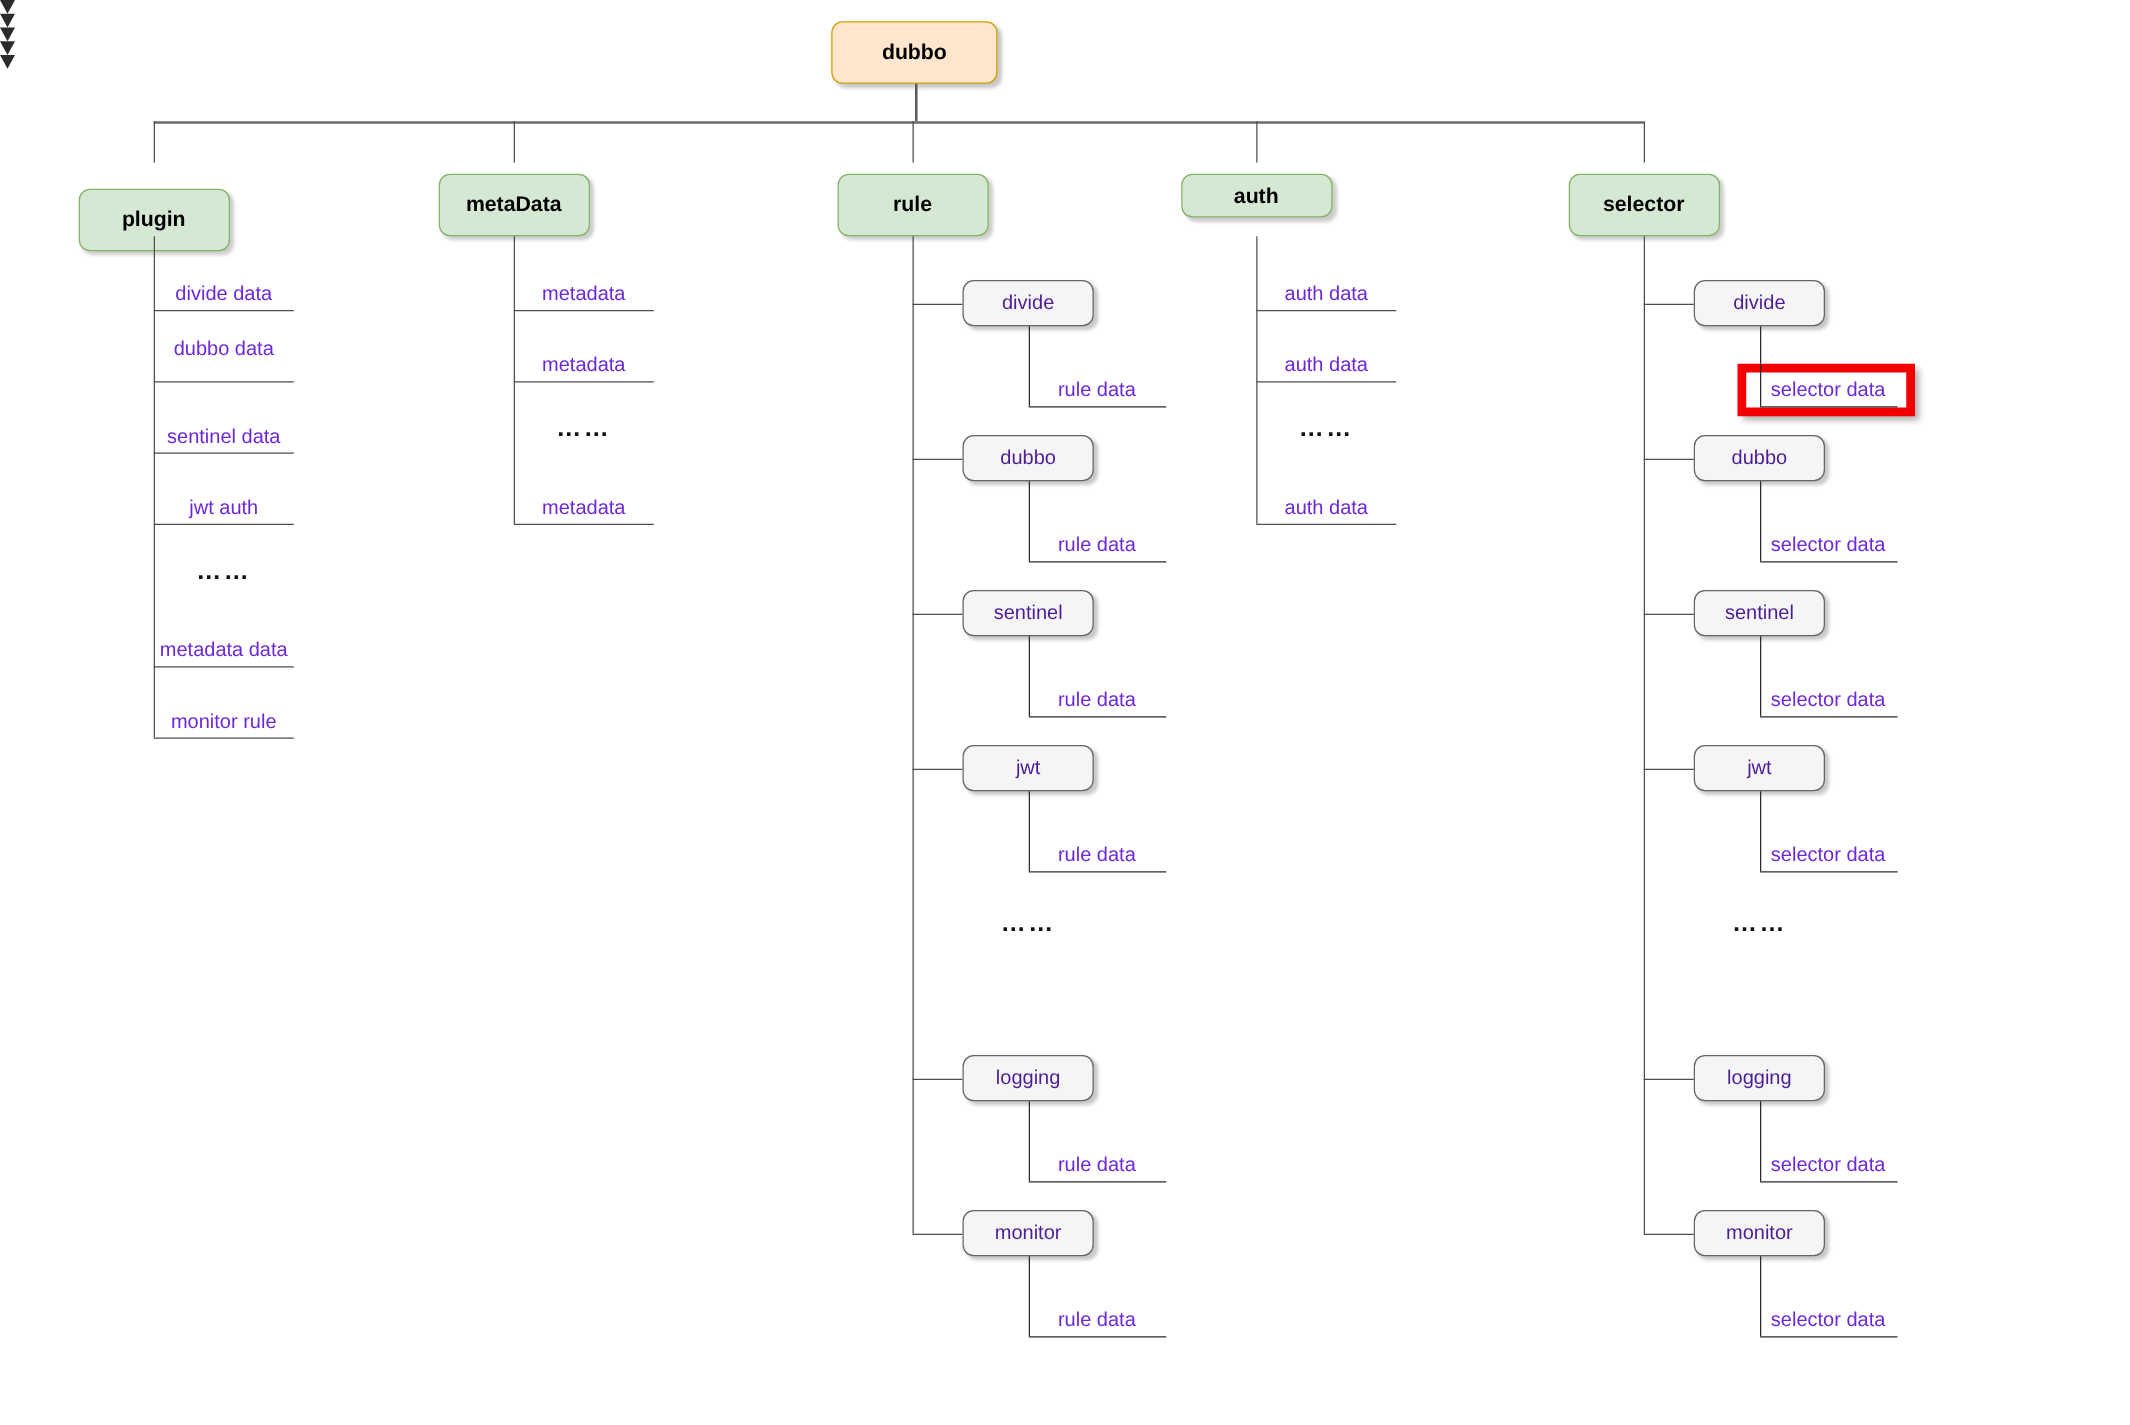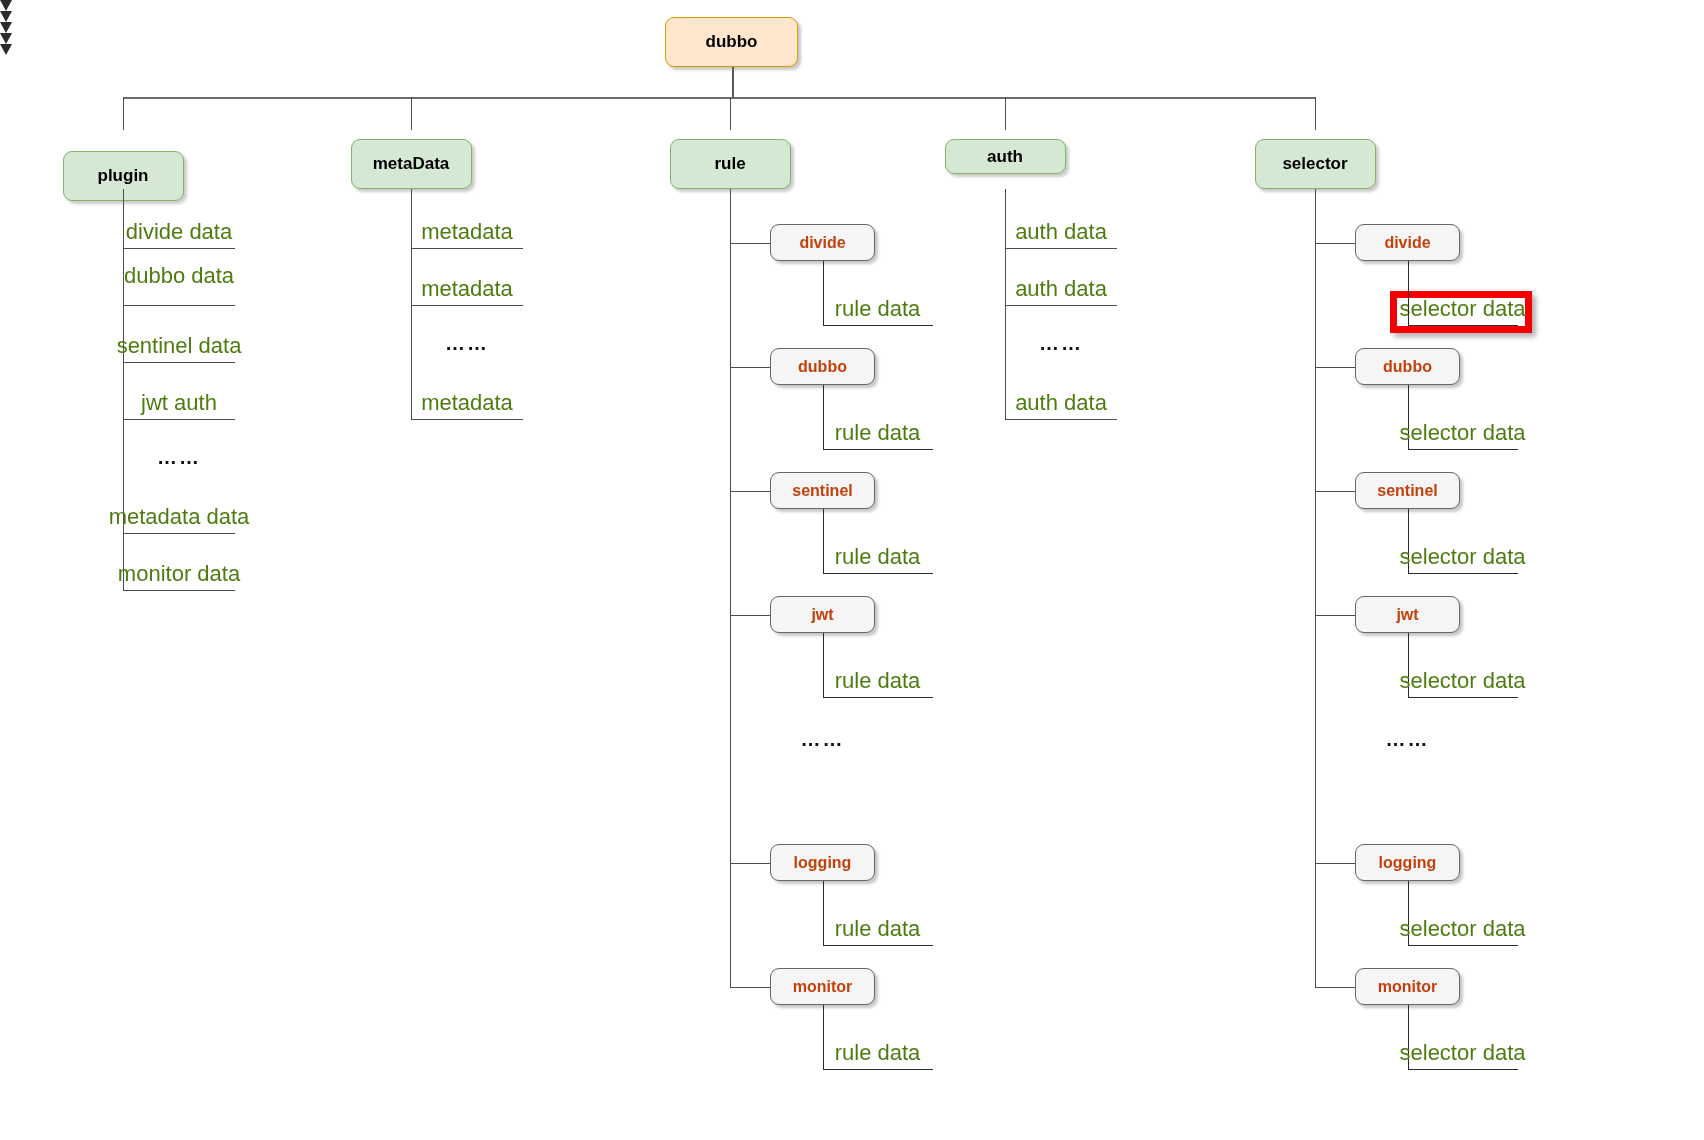--- a/index.html
+++ b/index.html
@@ -43,29 +43,29 @@
     box-shadow:3px 3px 3px rgba(0,0,0,0.20);
   }
   
   .node-gray{
     position:absolute;
     box-sizing:border-box;
     background:#f5f5f5;
     border:1.4px solid #666666;
     border-radius:9px;
     display:flex;align-items:center;justify-content:center;
-    font-weight:bold;font-size:16px;color:#c2410c;
+    font-weight:normal;font-size:16px;color:#4c1d95;
     box-shadow:3px 3px 3px rgba(0,0,0,0.22);
   }
 
   
   .leaf{
     position:absolute;
     box-sizing:border-box;
-    font-size:22px;color:#4d7c0f;
+    font-size:16px;color:#6d28d9;
     white-space:nowrap;
     display:flex;align-items:flex-end;justify-content:center;
     padding-bottom:3px;
     text-align:center;
   }
 
   
   .dots{
     position:absolute;
     font-size:20px;font-weight:bold;color:#111;
@@ -112,21 +112,21 @@
     <div class="hline" style="left: 123px; top: 248px; width: 112px;"></div>
     <div class="leaf" style="left: 123px; top: 260px; width: 112px; height: 32px;">dubbo data</div>
     <div class="hline" style="left: 123px; top: 305px; width: 112px;"></div>
     <div class="leaf" style="left: 123px; top: 330px; width: 112px; height: 32px;">sentinel data</div>
     <div class="hline" style="left: 123px; top: 362px; width: 112px;"></div>
     <div class="leaf" style="left: 123px; top: 387px; width: 112px; height: 32px;">jwt   auth</div>
     <div class="hline" style="left: 123px; top: 419px; width: 112px;"></div>
     <div class="dots" style="left: 123px; top: 442px; width: 112px; height: 30px;">……</div>
     <div class="leaf" style="left: 123px; top: 501px; width: 112px; height: 32px;">metadata data</div>
     <div class="hline" style="left: 123px; top: 533px; width: 112px;"></div>
-    <div class="leaf" style="left: 123px; top: 558px; width: 112px; height: 32px;">monitor data</div>
+    <div class="leaf" style="left: 123px; top: 558px; width: 112px; height: 32px;">monitor rule</div>
     <div class="hline" style="left: 123px; top: 590px; width: 112px;"></div>
     <div class="node-green" style="left: 350.5px; top: 139px; width: 121px; height: 50px;">metaData</div>
     <div class="vline" style="left: 411px; top: 189px; height: 230px;"></div>
     <div class="leaf" style="left: 411px; top: 216px; width: 112px; height: 32px;">metadata</div>
     <div class="hline" style="left: 411px; top: 248px; width: 112px;"></div>
     <div class="leaf" style="left: 411px; top: 273px; width: 112px; height: 32px;">metadata</div>
     <div class="hline" style="left: 411px; top: 305px; width: 112px;"></div>
     <div class="dots" style="left: 411px; top: 328px; width: 112px; height: 30px;">……</div>
     <div class="leaf" style="left: 411px; top: 387px; width: 112px; height: 32px;">metadata</div>
     <div class="hline" style="left: 411px; top: 419px; width: 112px;"></div>

